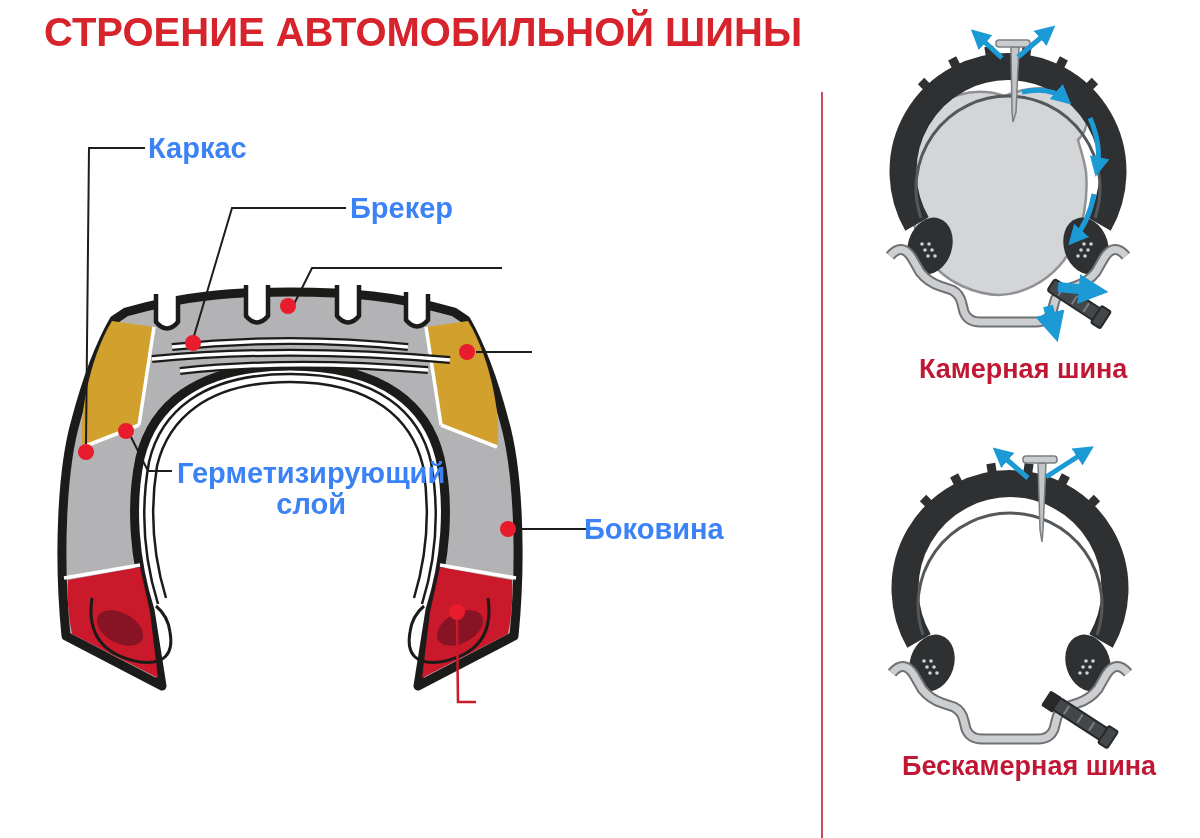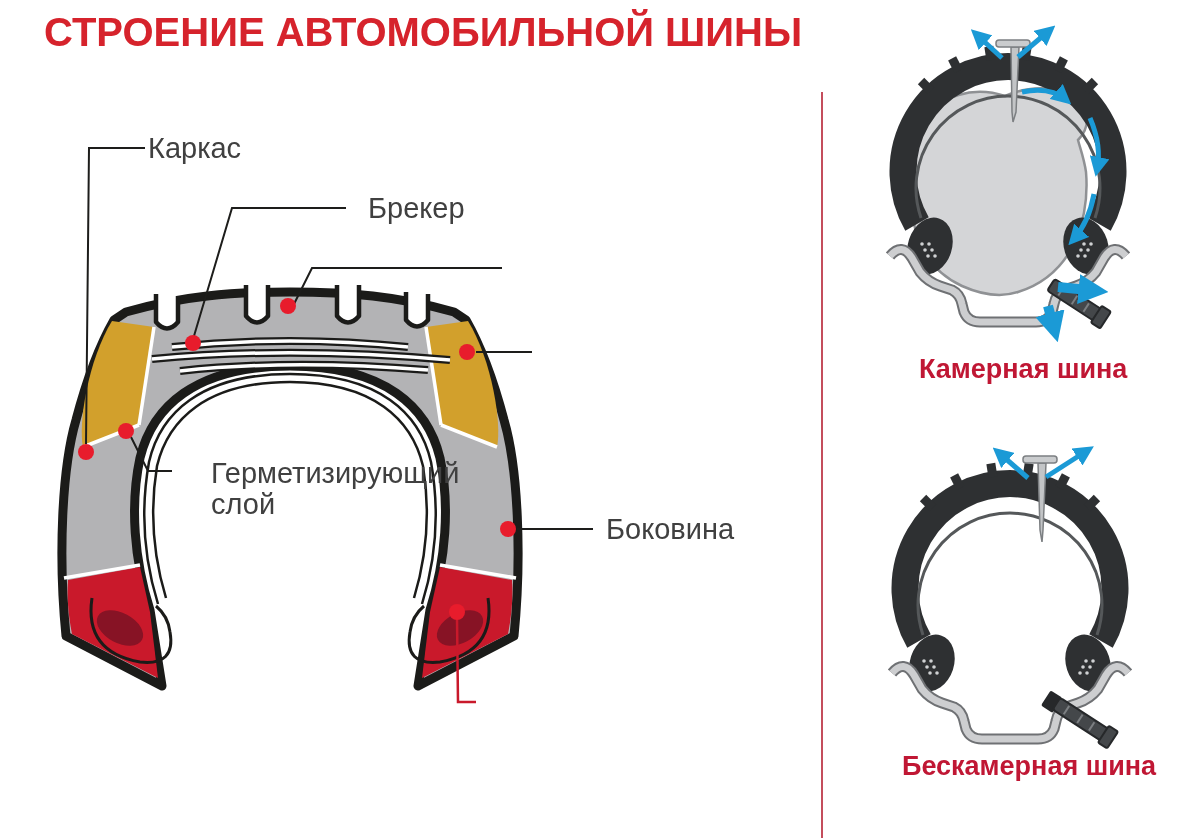--- a/index.html
+++ b/index.html
@@ -2,22 +2,22 @@
 <html><head>
 <meta charset="utf-8">
 <style>
   html,body{margin:0;padding:0;background:#ffffff;}
   body{width:1200px;height:838px;position:relative;overflow:hidden;
        font-family:"Liberation Sans","DejaVu Sans",sans-serif;}
   #stage{position:absolute;inset:0;width:1200px;height:838px;}
   .abs{position:absolute;}
   #title{left:44px;top:10px;font-size:40px;font-weight:700;color:#d6232c;
          letter-spacing:0px;white-space:nowrap;}
-  .label{color:#404040;font-weight:400;font-size:29px;line-height:31px;
-         white-space:pre-line;}
+  .label{color:#3b82f6;font-weight:700;font-size:29px;line-height:31px;
+         white-space:pre-line;text-align:center;}
   .caption{color:#c01734;font-weight:700;font-size:27px;white-space:nowrap;}
   svg{position:absolute;left:0;top:0;}
 </style>
 </head>
 <body>
 
 <div id="stage">
 
   <svg width="1200" height="838" viewBox="0 0 1200 838">
     <defs>
@@ -243,20 +243,20 @@
       <g fill="none" stroke="#1b9ad6" stroke-width="5" marker-end="url(#arwS)">
         <path d="M 1028,478 L 998,452"></path>
         <path d="M 1046,477 L 1088,450"></path>
       </g>
     </g>
   </svg>
 
   <div id="title" class="abs">СТРОЕНИЕ АВТОМОБИЛЬНОЙ ШИНЫ</div>
 
   <div class="abs label" style="left:148px;top:133px;">Каркас</div>
-  <div class="abs label" style="left:368px;top:193px;">Брекер</div>
-  <div class="abs label" style="left:177px;top:458px;margin-left:34px;">Герметизирующий
+  <div class="abs label" style="left:350px;top:193px;">Брекер</div>
+  <div class="abs label" style="left:177px;top:458px;">Герметизирующий
 слой</div>
-  <div class="abs label" style="left:606px;top:514px;">Боковина</div>
+  <div class="abs label" style="left:584px;top:514px;">Боковина</div>
 
   <div class="abs caption" style="left:919px;top:354px;">Камерная шина</div>
   <div class="abs caption" style="left:902px;top:751px;">Бескамерная шина</div>
 </div>
 
 </body></html>

